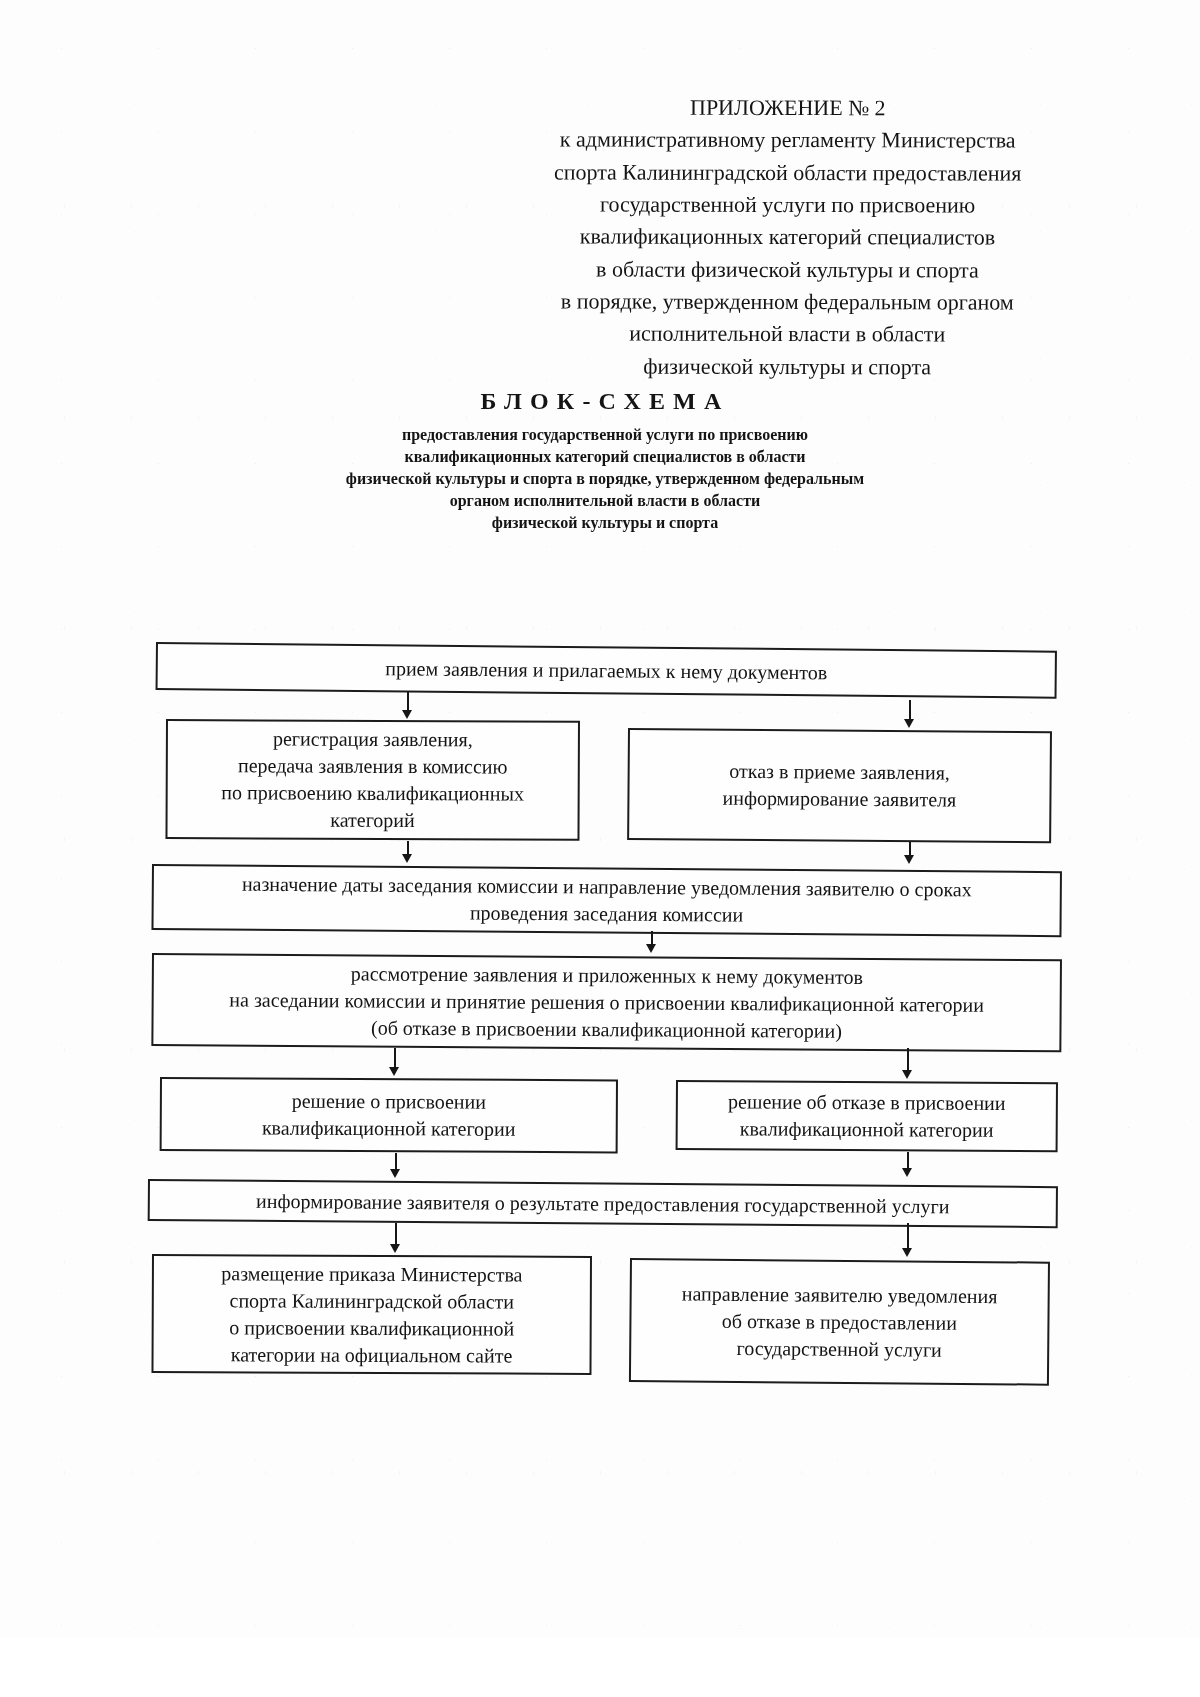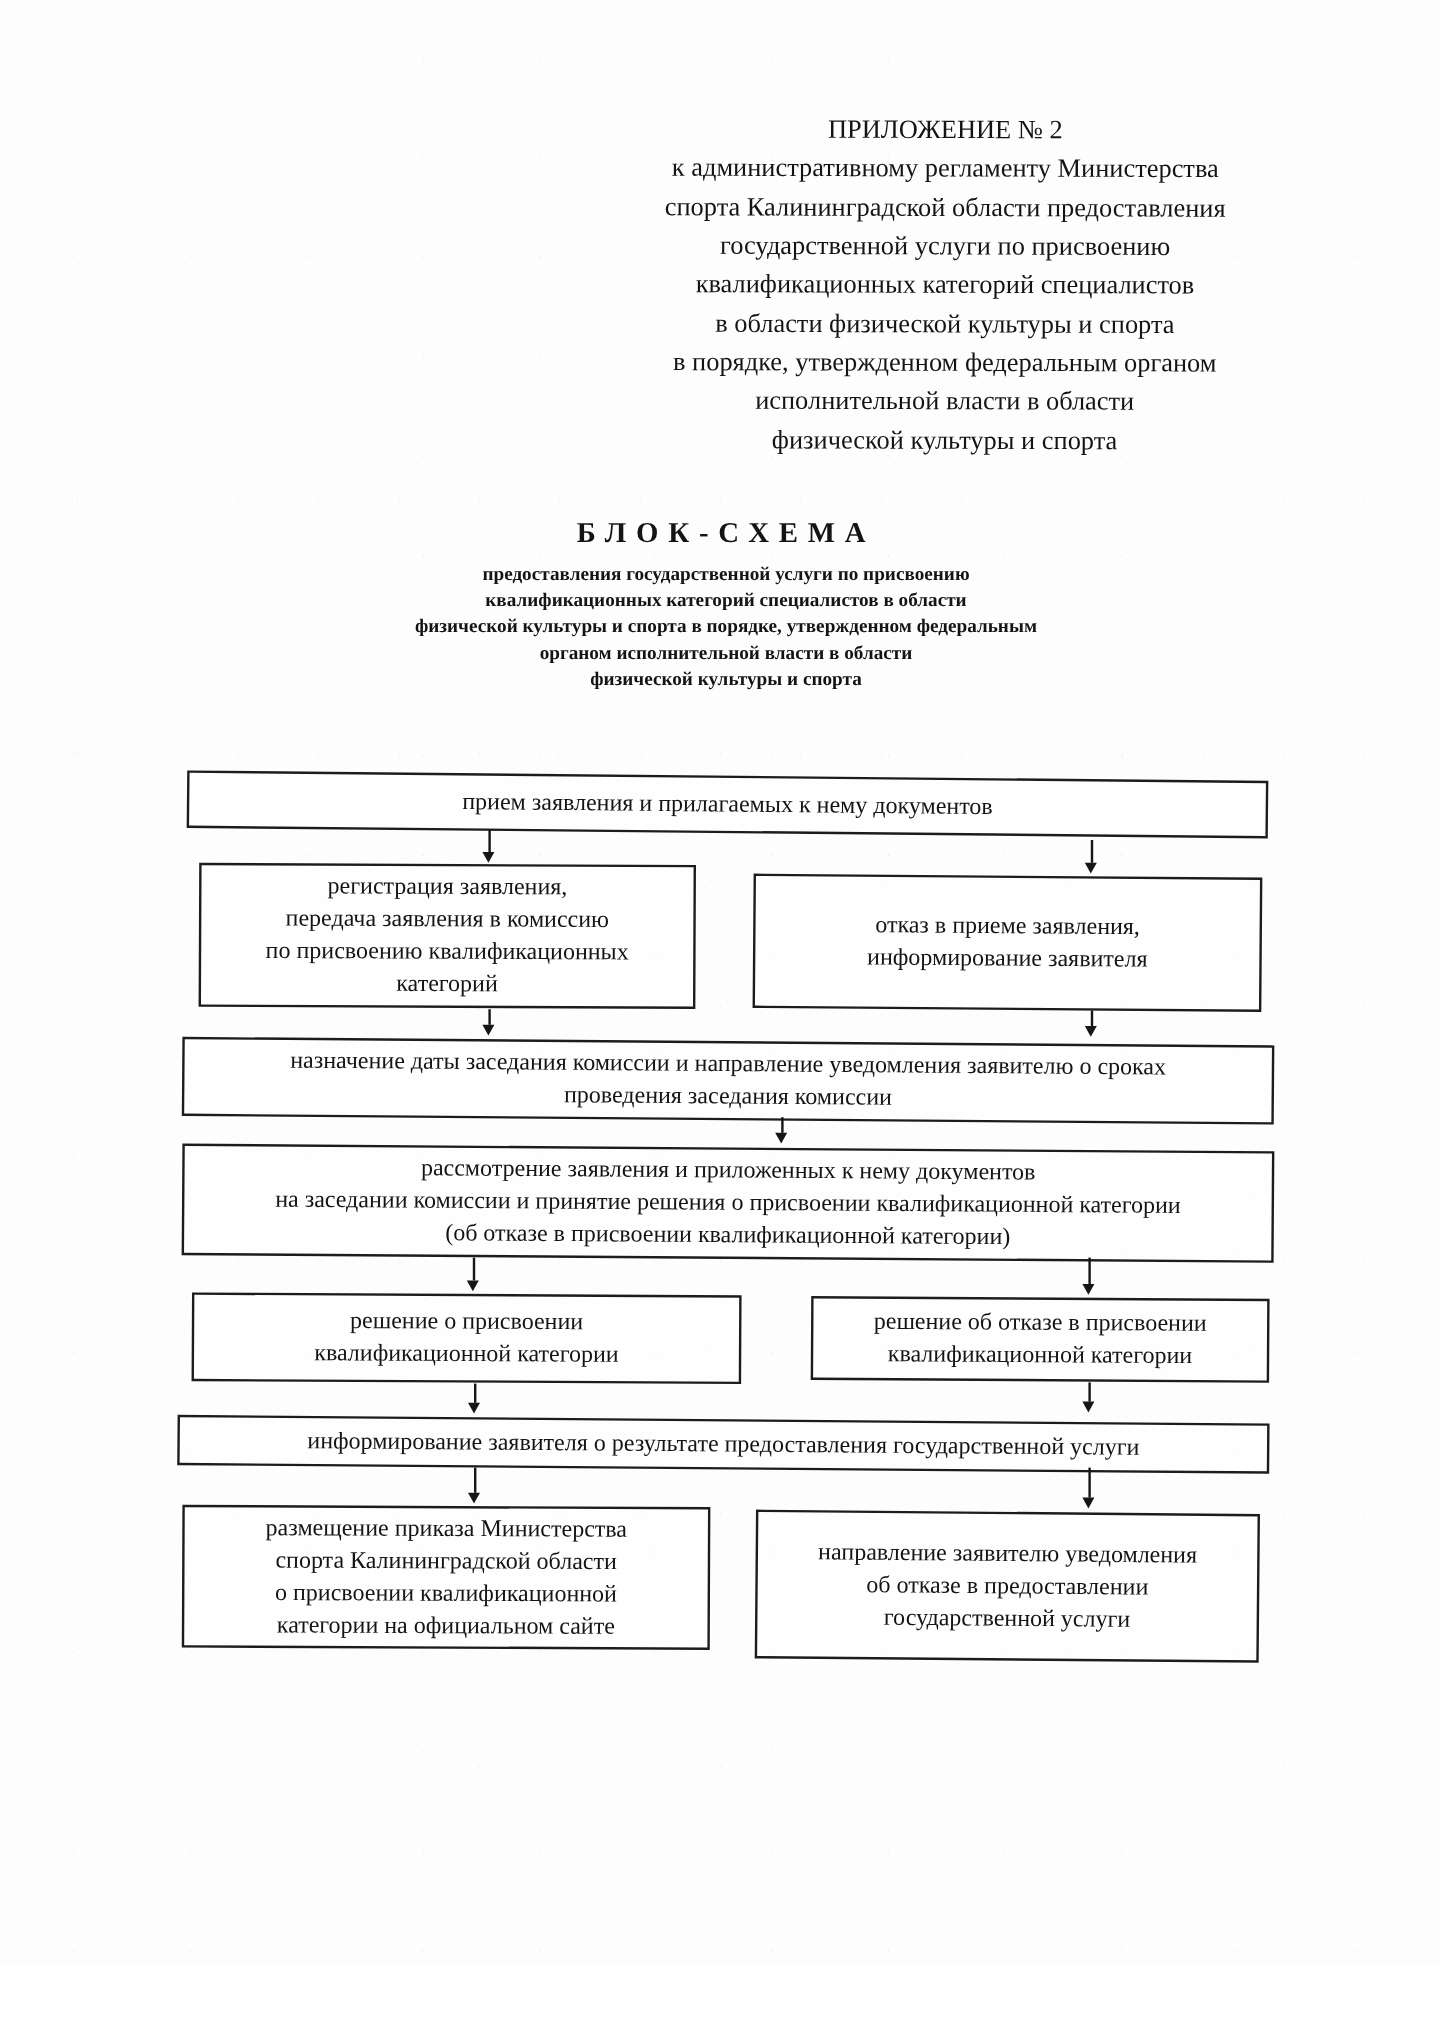--- a/index.html
+++ b/index.html
@@ -20,21 +20,21 @@
     color:#141414;
   }
   .preline{white-space:pre-line;}
   
   .header-block{
     position:absolute;top:92px;left:475px;width:625px;
     font-size:22px;line-height:1.47;text-align:center;
     transform:rotate(0.15deg);
   }
   
-  .heading-block{position:absolute;top:388px;left:100px;width:1010px;text-align:center;margin-top:44px;}
+  .heading-block{position:absolute;top:388px;left:100px;width:1010px;text-align:center;}
   .title{
     font-size:24px;font-weight:bold;letter-spacing:0.34em;
     margin-bottom:9px;
   }
   .subtitle{font-size:16px;font-weight:bold;line-height:1.38;}
   
   .node{
     position:absolute;
     border:2px solid #1c1c1c;
     display:flex;align-items:center;justify-content:center;

